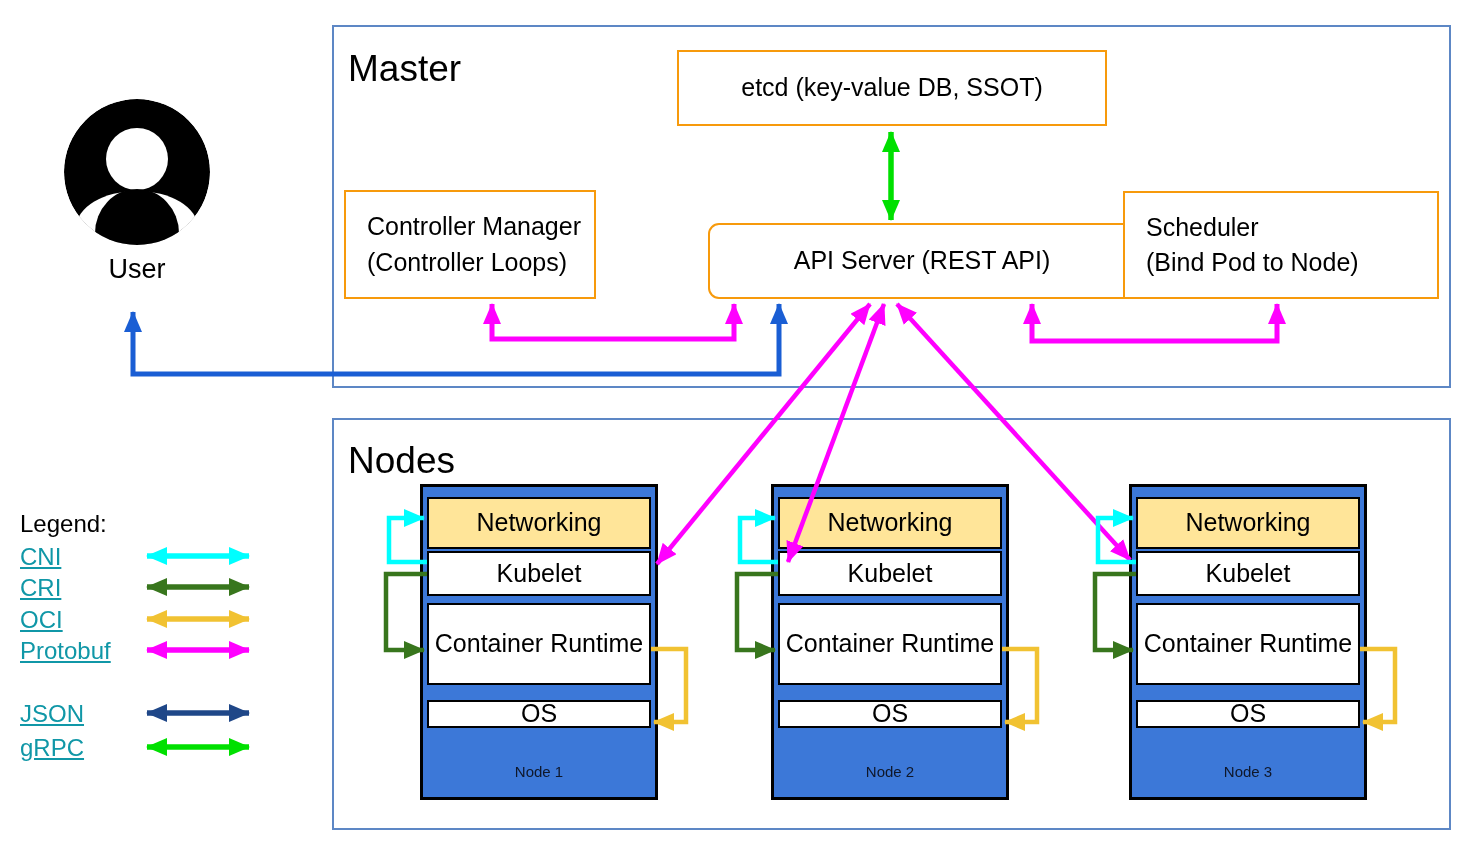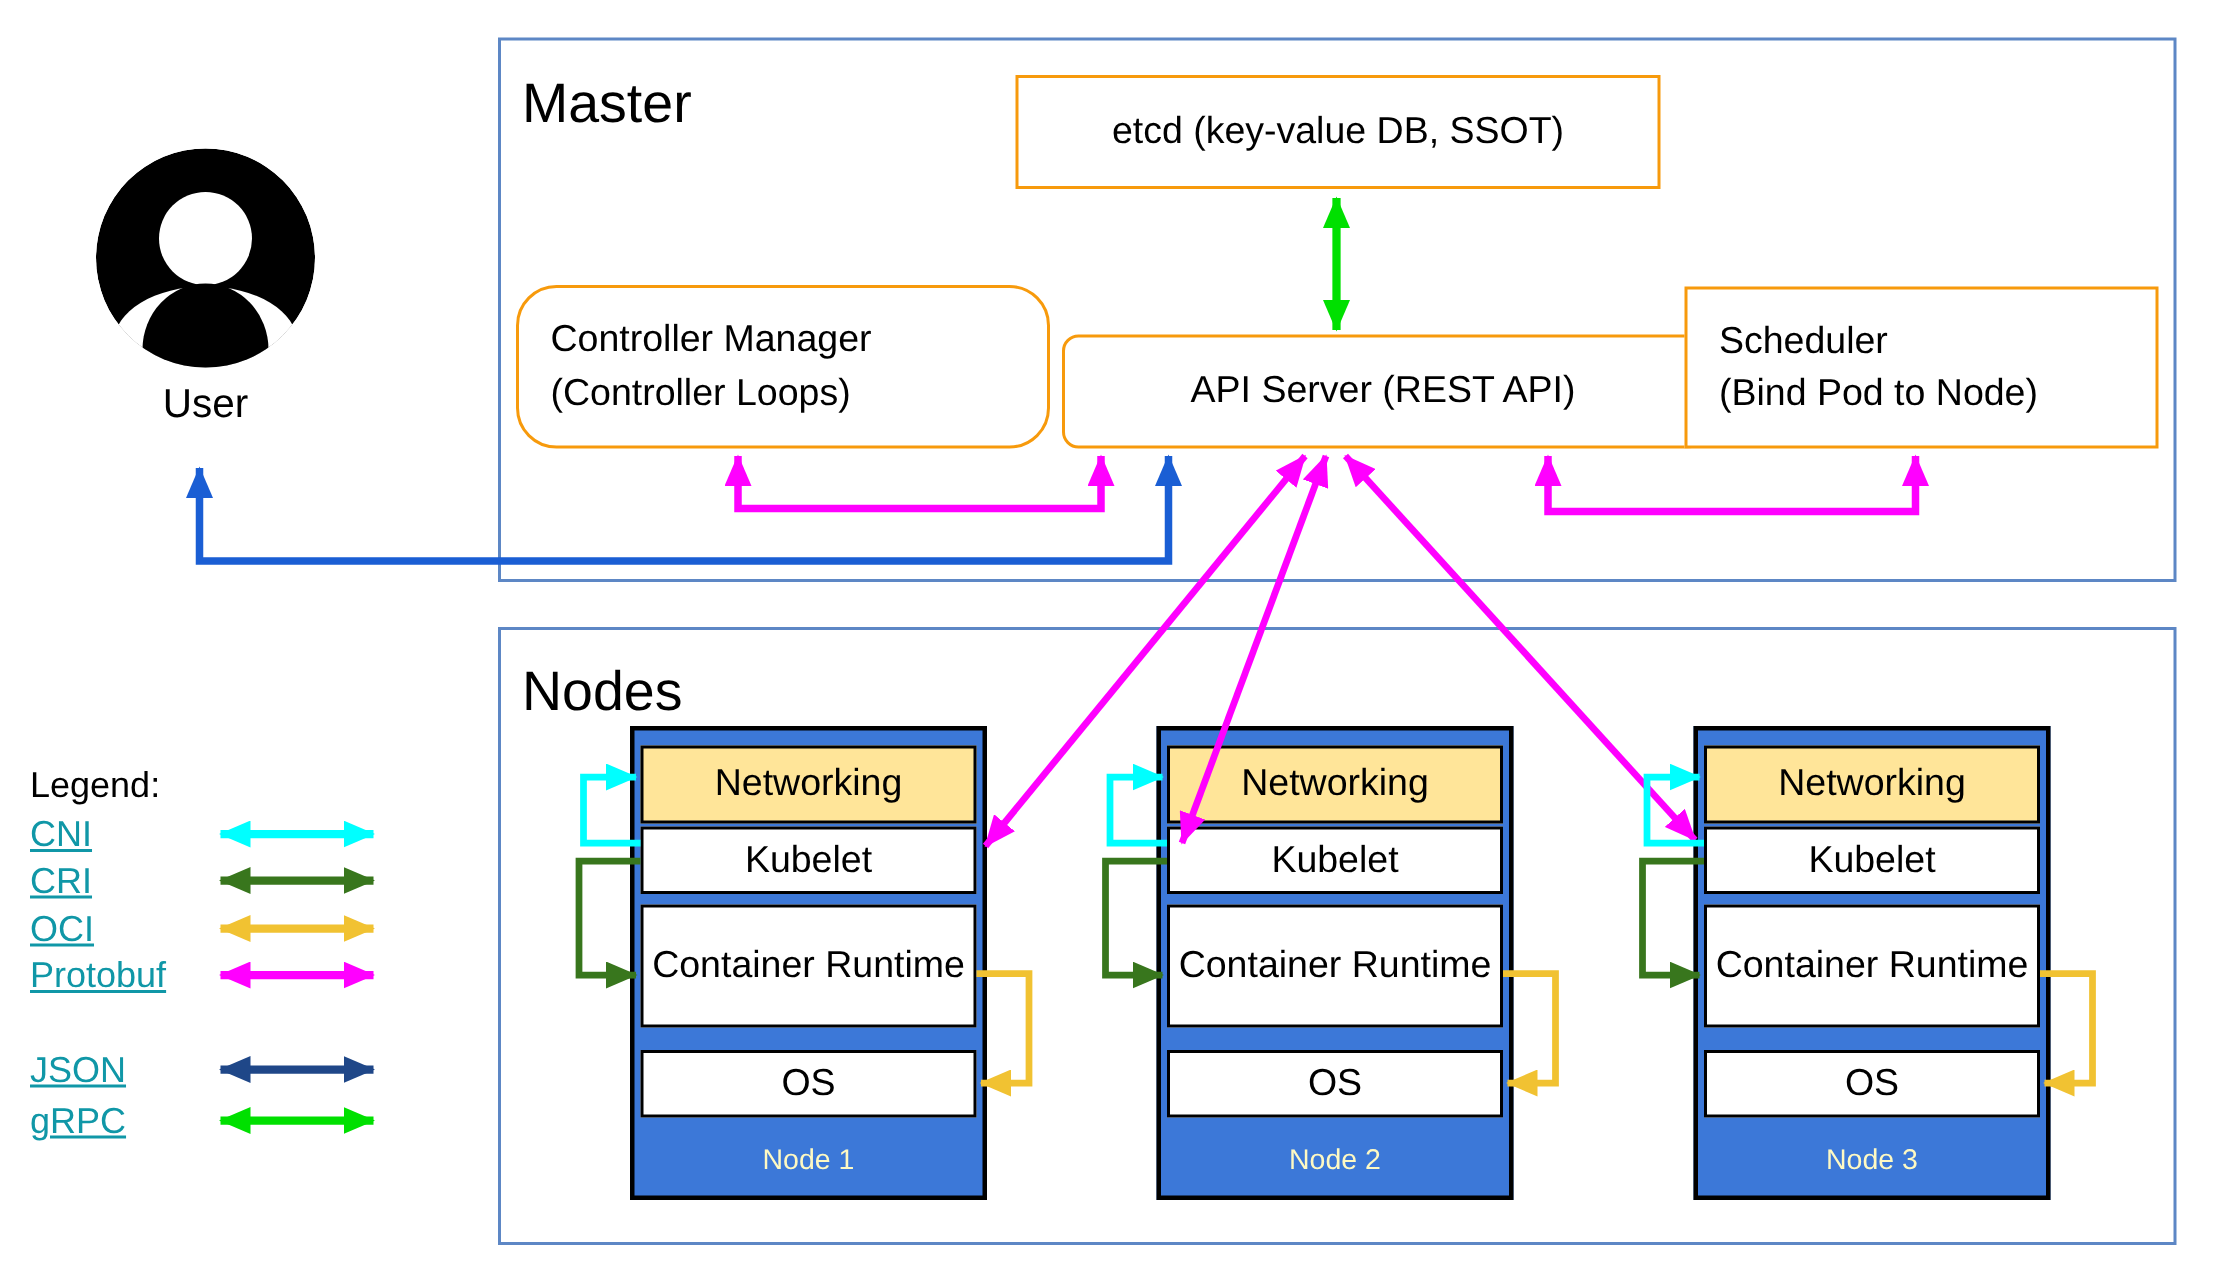--- a/index.html
+++ b/index.html
@@ -21,22 +21,22 @@
     border:3px solid #000;box-sizing:border-box;
   }
   .layer{
     position:absolute;left:4px;width:224px;background:#fff;border:2px solid #000;box-sizing:border-box;
     display:flex;align-items:center;justify-content:center;text-align:center;
     font-size:25px;color:#000;line-height:1.25;
   }
   .layer.networking{top:10px;height:52px;background:#ffe599;}
   .layer.kubelet{top:64px;height:45px;}
   .layer.cruntime{top:116px;height:82px;}
-  .layer.os{top:213px;height:45px;}
-  .node-label{position:absolute;left:0;right:0;top:276px;text-align:center;color:#fef9c3;font-size:19px;}
+  .layer.os{top:213px;height:28px;}
+  .node-label{position:absolute;left:0;right:0;top:276px;text-align:center;color:#0f172a;font-size:15px;}
   .overlay{position:absolute;left:0;top:0;pointer-events:none;}
   .user-label{position:absolute;left:87px;top:254px;width:100px;text-align:center;font-size:27px;}
   .legend-title{position:absolute;left:20px;top:510px;font-size:24px;}
   .legend-row{position:absolute;left:20px;height:30px;white-space:nowrap;}
   .legend-link{font-size:24px;color:#1097a7;text-decoration:underline;cursor:pointer;}
   .legend-arrow{position:absolute;left:122px;top:2px;}
 </style>
 </head>
 <body>
 
@@ -55,21 +55,21 @@
   </svg>
   <div class="user-label">User</div>
 
   <div class="section" style="left:332px;top:25px;width:1119px;height:363px;"></div>
   <div class="sec-title" style="left:348px;top:48px;">Master</div>
 
   <div class="obox centered" style="left:677px;top:50px;width:430px;height:76px;">
     <span>etcd (key-value DB, SSOT)</span>
   </div>
 
-  <div class="obox leftal" style="left:344px;top:190px;width:356px;height:109px;border-radius:27px;">
+  <div class="obox leftal" style="left:344px;top:190px;width:252px;height:109px;">
     <span>Controller Manager</span>
     <span>(Controller Loops)</span>
   </div>
 
   <div class="obox centered" style="left:708px;top:223px;width:428px;height:76px;border-radius:11px;">
     <span>API Server (REST API)</span>
   </div>
 
   <div class="obox leftal" style="left:1123px;top:191px;width:316px;height:108px;">
     <span>Scheduler</span>

